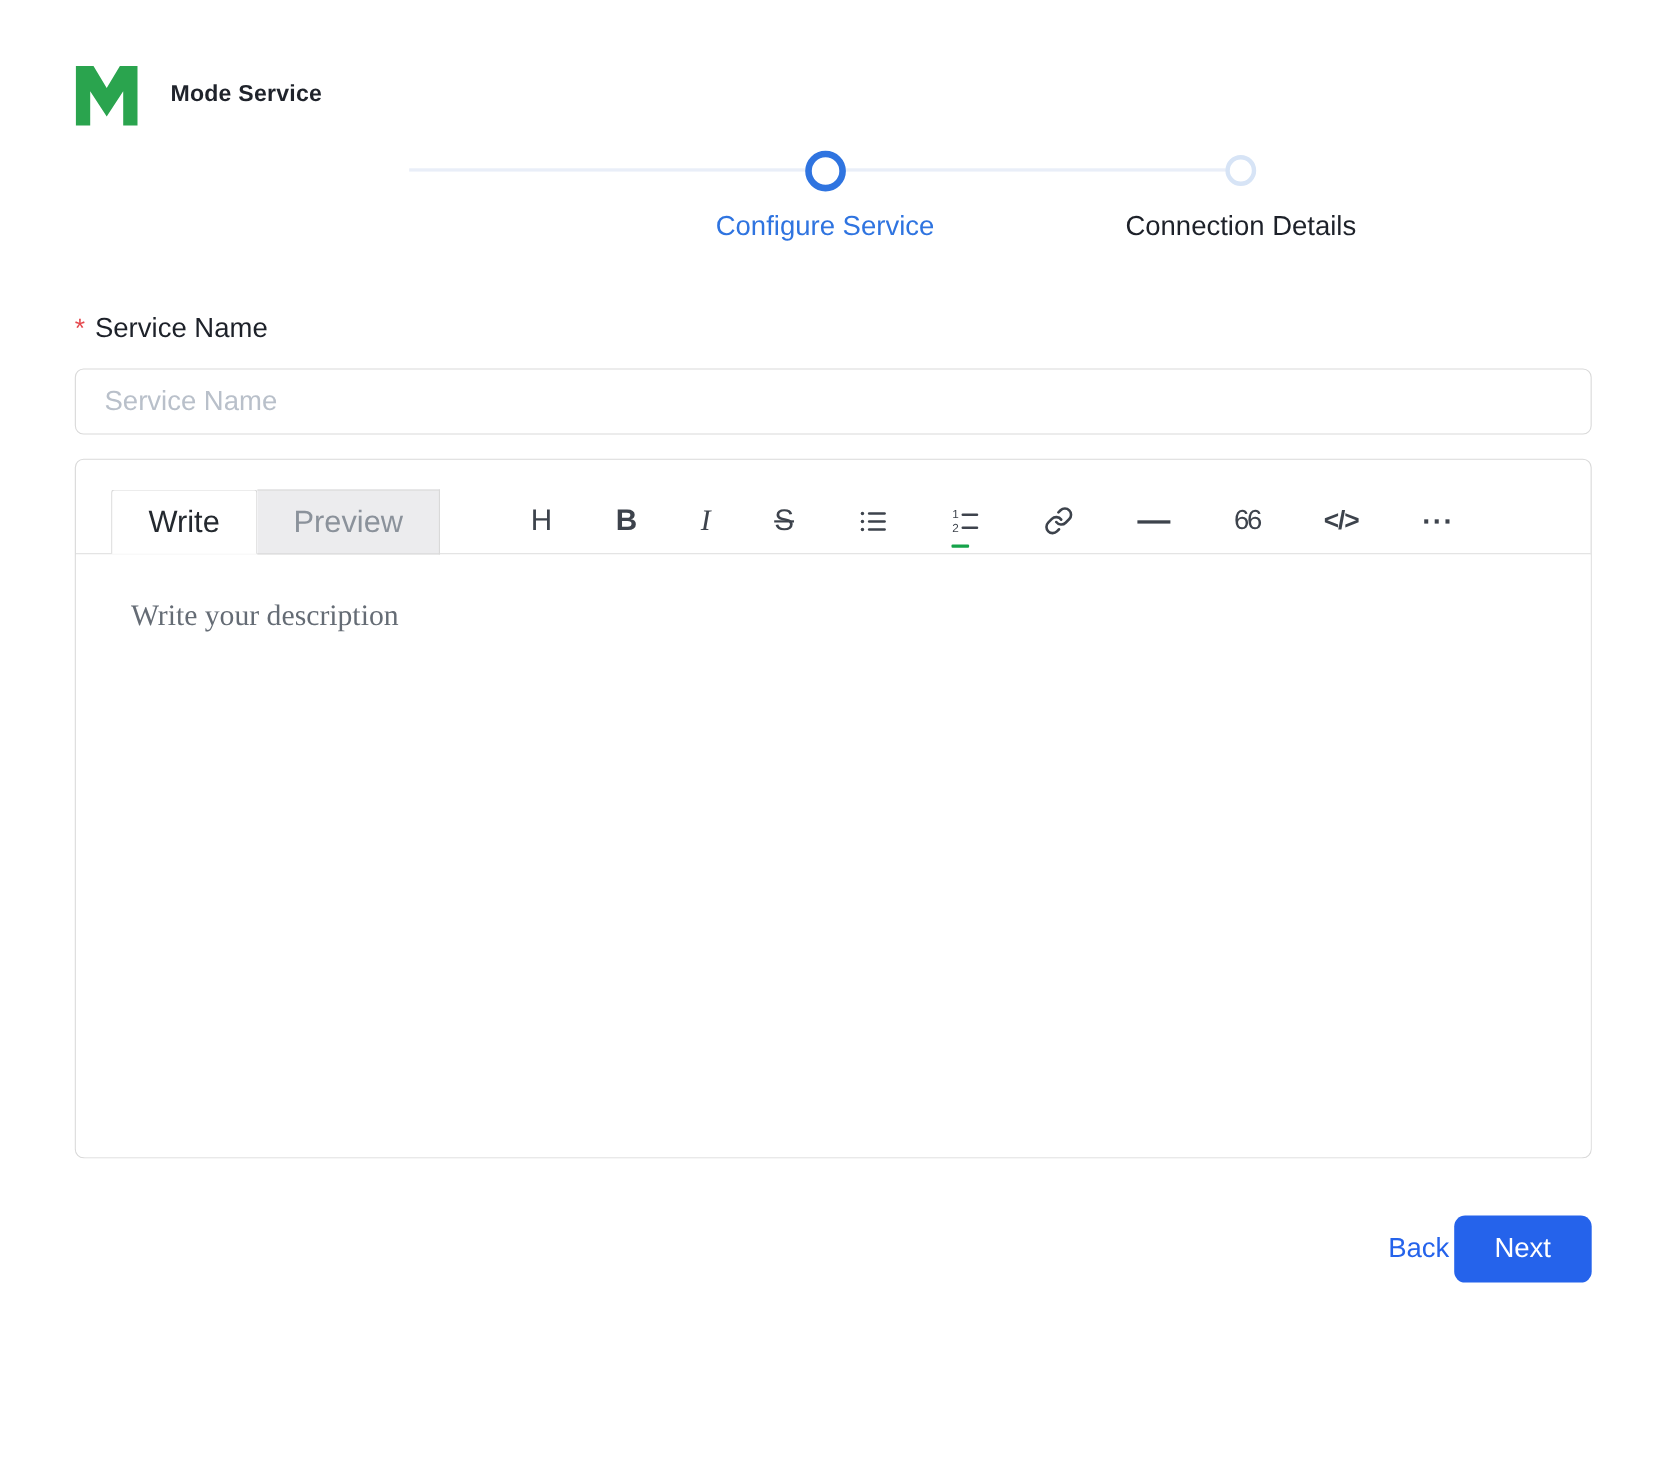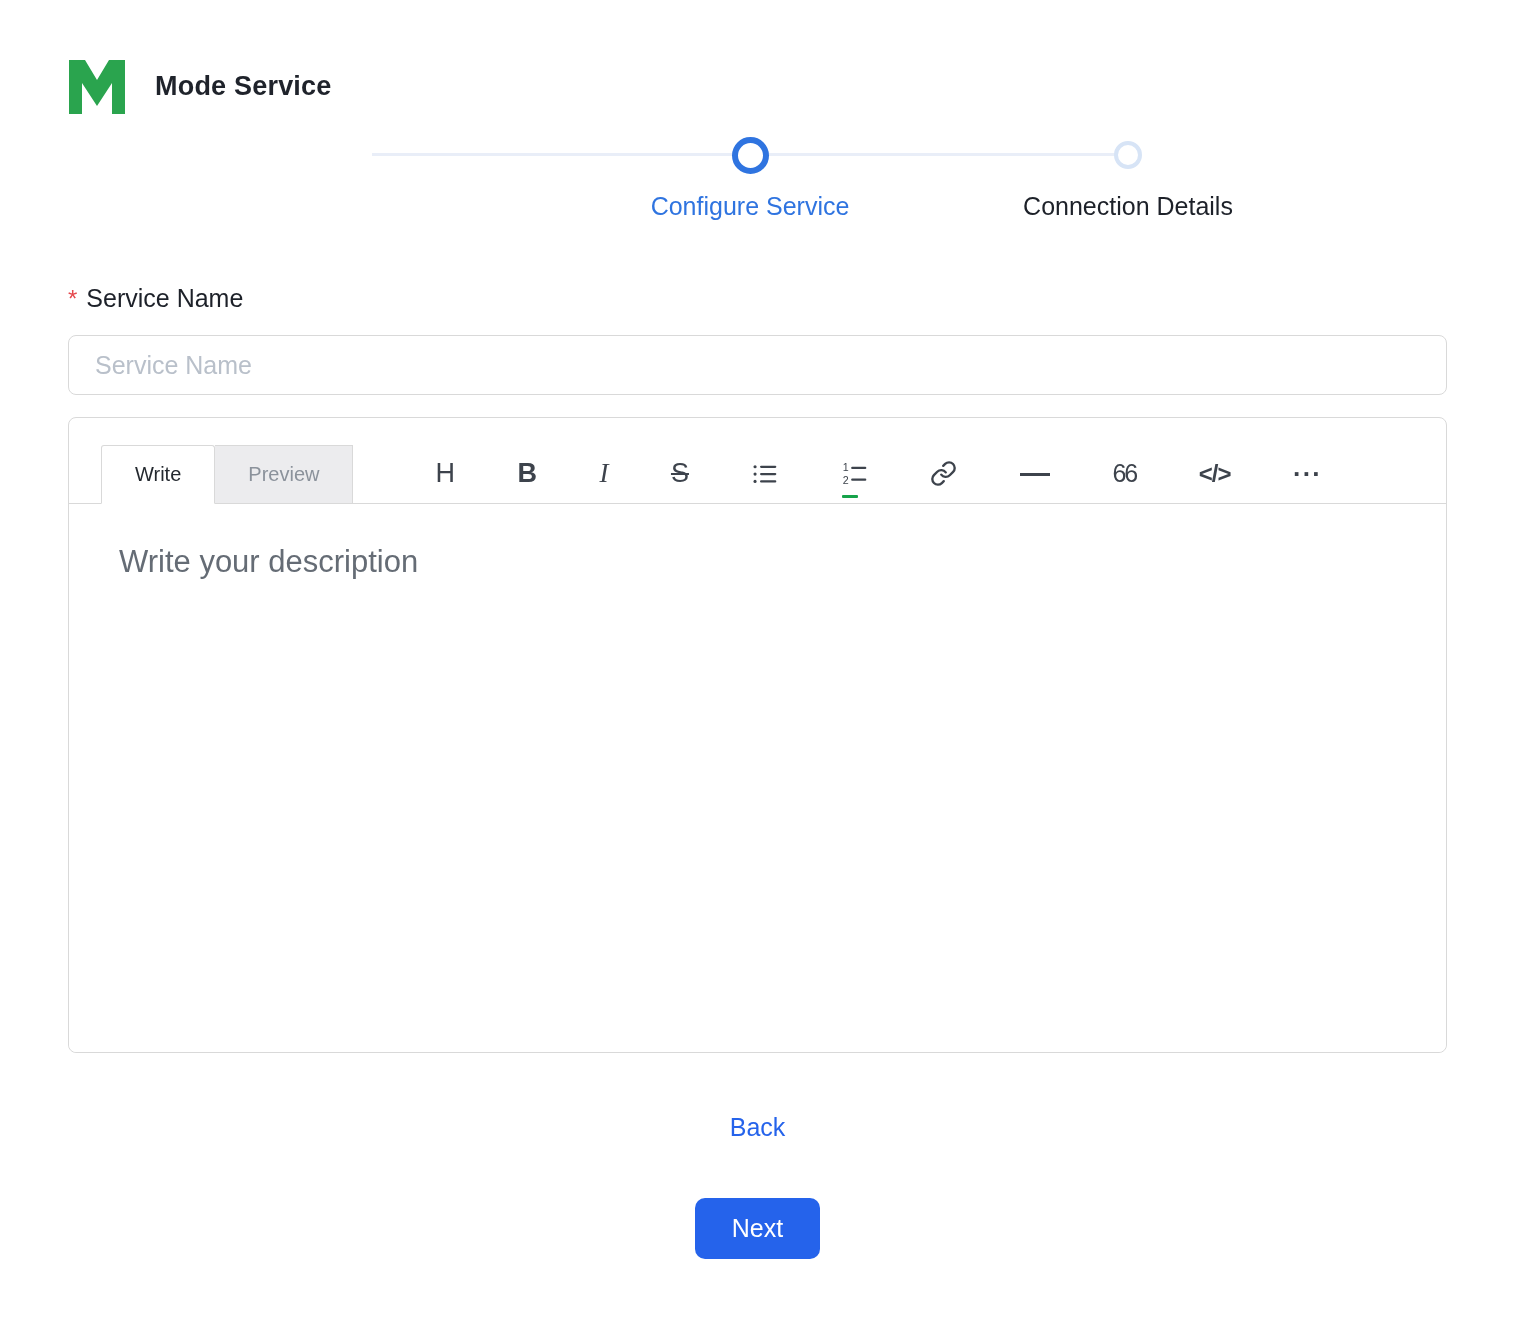--- a/index.html
+++ b/index.html
@@ -10,21 +10,21 @@
     background: #ffffff;
     font-family: "Liberation Sans", sans-serif;
     color: #20242c;
     overflow: hidden;
     position: relative;
   }
 
   
   .header { display: flex; align-items: center; gap: 26px; padding: 56px 0 0 65px; }
   .logo svg { display: block; }
-  .title { font-size: 27px; font-weight: 600; margin: 0; color: #1f232b; letter-spacing: .2px; }
+  .title { font-size: 21px; font-weight: 600; margin: 0; color: #1f232b; letter-spacing: .2px; }
 
   
   .stepper { position: relative; height: 106px; margin-top: 6px; }
   .connector { position: absolute; top: 31px; height: 3px; background: #e9eef8; }
   .c1 { left: 372px; width: 378px; }
   .c2 { left: 750px; width: 378px; }
   .step { position: absolute; top: 0; transform: translateX(-50%); display: flex; flex-direction: column; align-items: center; width: 380px; }
   .step-1 { left: 372px; } .step-2 { left: 750px; } .step-3 { left: 1128px; }
   .dot-area { height: 66px; display: flex; align-items: center; justify-content: center; }
   .dot-done { width: 27px; height: 27px; border-radius: 50%; background: #2f74e0; display: flex; align-items: center; justify-content: center; }
@@ -45,47 +45,47 @@
     border: 1px solid #d9d9d9; border-radius: 8px;
     padding: 0 26px; font-size: 25px; font-family: inherit; color: #333; outline: none;
     display: block;
   }
   .text-input::placeholder { color: #b9c0ca; }
 
   
   .editor { margin-top: 22px; border: 1px solid #d9d9d9; border-radius: 8px; background: #fff; }
   .editor-toolbar { display: flex; align-items: flex-end; padding: 26px 0 0 32px; border-bottom: 1px solid #d9d9d9; }
   .tabs { display: flex; }
-  .tab { height: 59px; padding: 0 33px; font-size: 20px; font-family: inherit; cursor: pointer; border: 1px solid #d9d9d9; margin-bottom: -1px; }
+  .tab { height: 59px; padding: 0 33px; font-size: 28px; font-family: inherit; cursor: pointer; border: 1px solid #d9d9d9; margin-bottom: -1px; }
   .tab.active { background: #fff; color: #24292f; border-bottom: 1px solid #fff; border-radius: 3px 3px 0 0; }
   .tab.inactive { background: #ececee; color: #8b929b; border-left: none; }
   .tools { flex: 1; display: flex; align-items: center; justify-content: space-between; height: 59px; margin: 0 122px 0 80px; }
   .tool { background: none; border: none; padding: 2px; color: #3d434c; cursor: pointer; position: relative; line-height: 1; font-family: inherit; }
   .glyph { font-size: 27px; display: inline-block; }
   .g-heading { font-weight: 500; }
   .g-bold { font-weight: 800; }
   .g-italic { font-style: italic; font-family: "Liberation Serif", serif; font-weight: 500; }
   .g-strike { text-decoration: line-through; font-weight: 500; }
   .g-quote { font-weight: 400; letter-spacing: -2px; font-size: 25px; }
   .g-code { font-weight: 600; font-size: 24px; letter-spacing: -1px; }
   .g-more { font-weight: 700; font-size: 26px; letter-spacing: 1px; }
   .hr-line { display: inline-block; width: 30px; height: 2.5px; background: #3d434c; vertical-align: middle; }
   .tool svg { display: block; }
   .caret-dash { position: absolute; left: 3px; bottom: -9px; width: 16px; height: 3px; background: #16a34a; border-radius: 1px; }
 
   .editor-body {
     display: block; width: 100%; height: 548px;
     border: none; outline: none; resize: none;
-    padding: 40px 50px; font-size: 31px; font-family: Liberation Sans, sans-serif; color: #333;
+    padding: 40px 50px; font-size: 27px; font-family: Liberation Serif, serif; color: #333;
     border-radius: 0 0 8px 8px; background: #fff;
   }
   .editor-body::placeholder { color: #656c75; }
 
   
-  .footer { display: flex; justify-content: flex-end; align-items: center; gap: 48px; margin-top: 52px; padding-bottom: 60px; flex-direction: column; }
+  .footer { display: flex; justify-content: flex-end; align-items: center; margin-top: 52px; padding-bottom: 60px; }
   .back-button { background: none; border: none; color: #2563eb; font-size: 25px; font-family: inherit; cursor: pointer; padding: 8px 4px; }
   .next-button { background: #2563eb; border: none; color: #ffffff; font-size: 25px; font-family: inherit; cursor: pointer; border-radius: 10px; padding: 16px 37px; }
 </style>
 </head>
 <body>
 
 <div class="header">
   <span class="logo">
     <svg width="64" height="60" viewBox="0 0 64 60">
       <path d="M4 58 L4 4 L20 4 L32 24 L44 4 L60 4 L60 58 L47 58 L47 27 L32 50 L17 27 L17 58 Z" fill="#2aa44e"></path>

